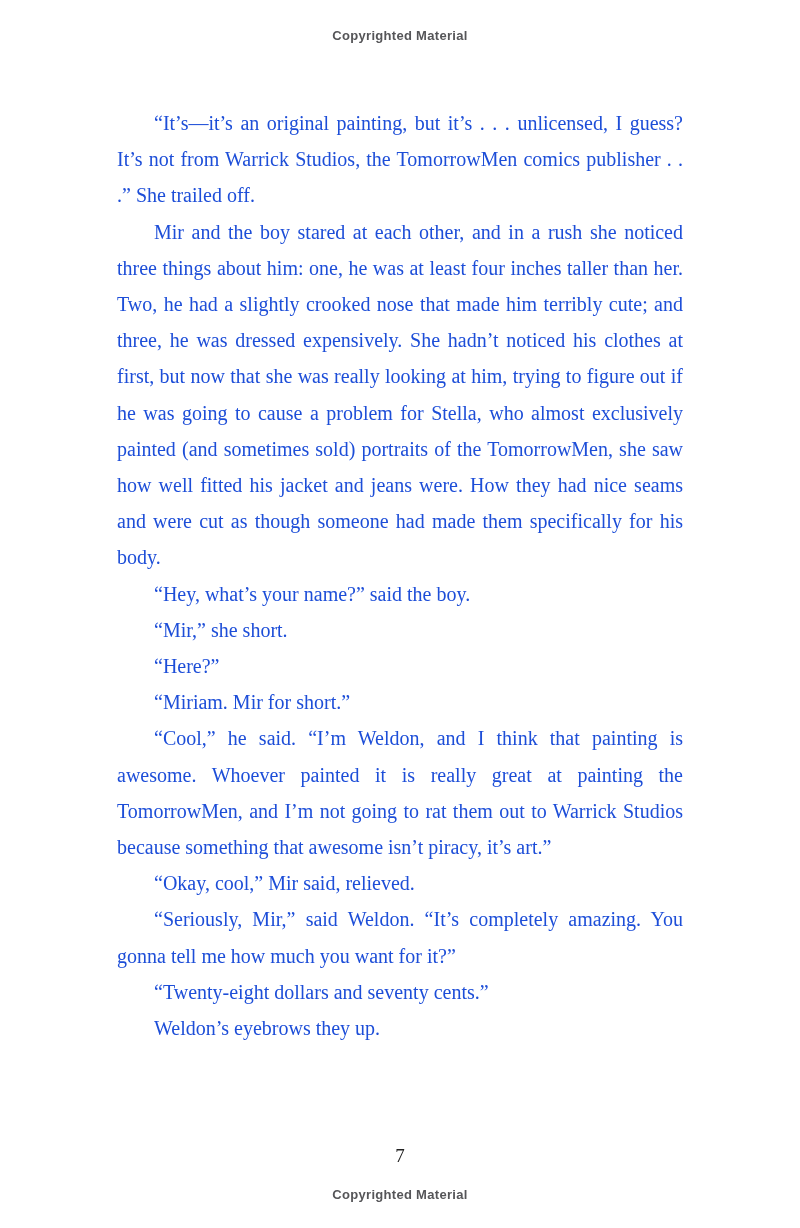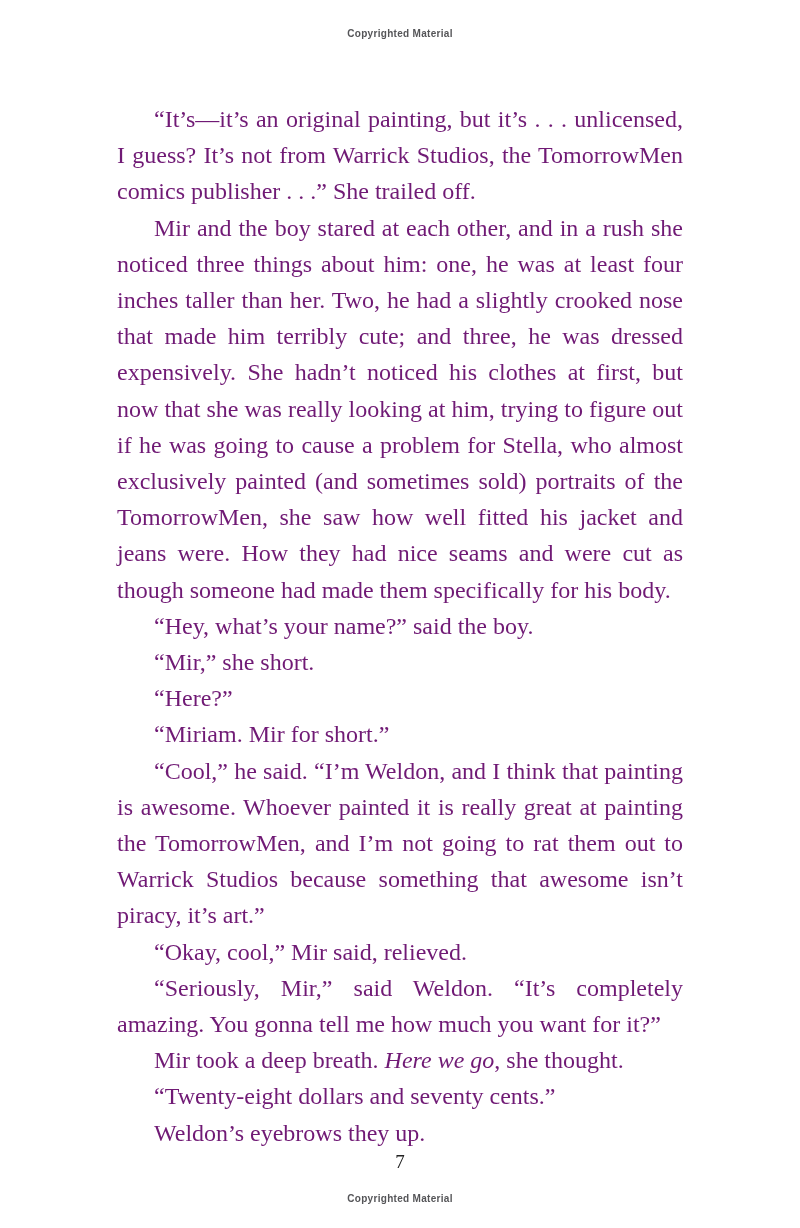--- a/index.html
+++ b/index.html
@@ -8,36 +8,36 @@
     height: 1228px;
     background: #ffffff;
     display: flex;
     flex-direction: column;
     font-family: "Liberation Serif", serif;
     color: #111111;
     overflow: hidden;
   }
   .notice {
     font-family: "Liberation Sans", sans-serif;
-    font-size: 10px;
+    font-size: 13px;
     font-weight: 700;
     color: #555558;
     text-align: center;
     letter-spacing: 0.3px;
   }
   .header-area {
     padding-top: 28px;
   }
   .text-block {
     width: 566px;
     margin: 62px auto 0 auto;
-    font-size: 24px;
+    font-size: 20px;
     line-height: 36.2px;
     text-align: justify;
-    color: #701a75;
+    color: #1d4ed8;
   }
   .text-block p {
     margin: 0;
     padding: 0;
     text-indent: 37px;
   }
   .text-block em {
     font-style: italic;
   }
   .footer-area {
@@ -62,21 +62,20 @@
 <div class="text-block">
   <p>“It’s—it’s an original painting, but it’s . . . unlicensed, I guess? It’s not from Warrick Studios, the TomorrowMen comics publisher . . .” She trailed off.</p>
   <p>Mir and the boy stared at each other, and in a rush she noticed three things about him: one, he was at least four inches taller than her. Two, he had a slightly crooked nose that made him terribly cute; and three, he was dressed expensively. She hadn’t noticed his clothes at first, but now that she was really looking at him, trying to figure out if he was going to cause a problem for Stella, who almost exclusively painted (and sometimes sold) portraits of the TomorrowMen, she saw how well fitted his jacket and jeans were. How they had nice seams and were cut as though someone had made them specifically for his body.</p>
   <p>“Hey, what’s your name?” said the boy.</p>
   <p>“Mir,” she short.</p>
   <p>“Here?”</p>
   <p>“Miriam. Mir for short.”</p>
   <p>“Cool,” he said. “I’m Weldon, and I think that painting is awesome. Whoever painted it is really great at painting the TomorrowMen, and I’m not going to rat them out to Warrick Studios because something that awesome isn’t piracy, it’s art.”</p>
   <p>“Okay, cool,” Mir said, relieved.</p>
   <p>“Seriously, Mir,” said Weldon. “It’s completely amazing. You gonna tell me how much you want for it?”</p>
-  <p><span>Mir took a deep breath. </span><em>Here we go</em><span>, she thought.</span></p>
   <p>“Twenty-eight dollars and seventy cents.”</p>
   <p>Weldon’s eyebrows they up.</p>
 </div>
 
 <div class="footer-area">
   <div class="page-number">7</div>
   <div class="notice">Copyrighted Material</div>
 </div>
 
 </body></html>

